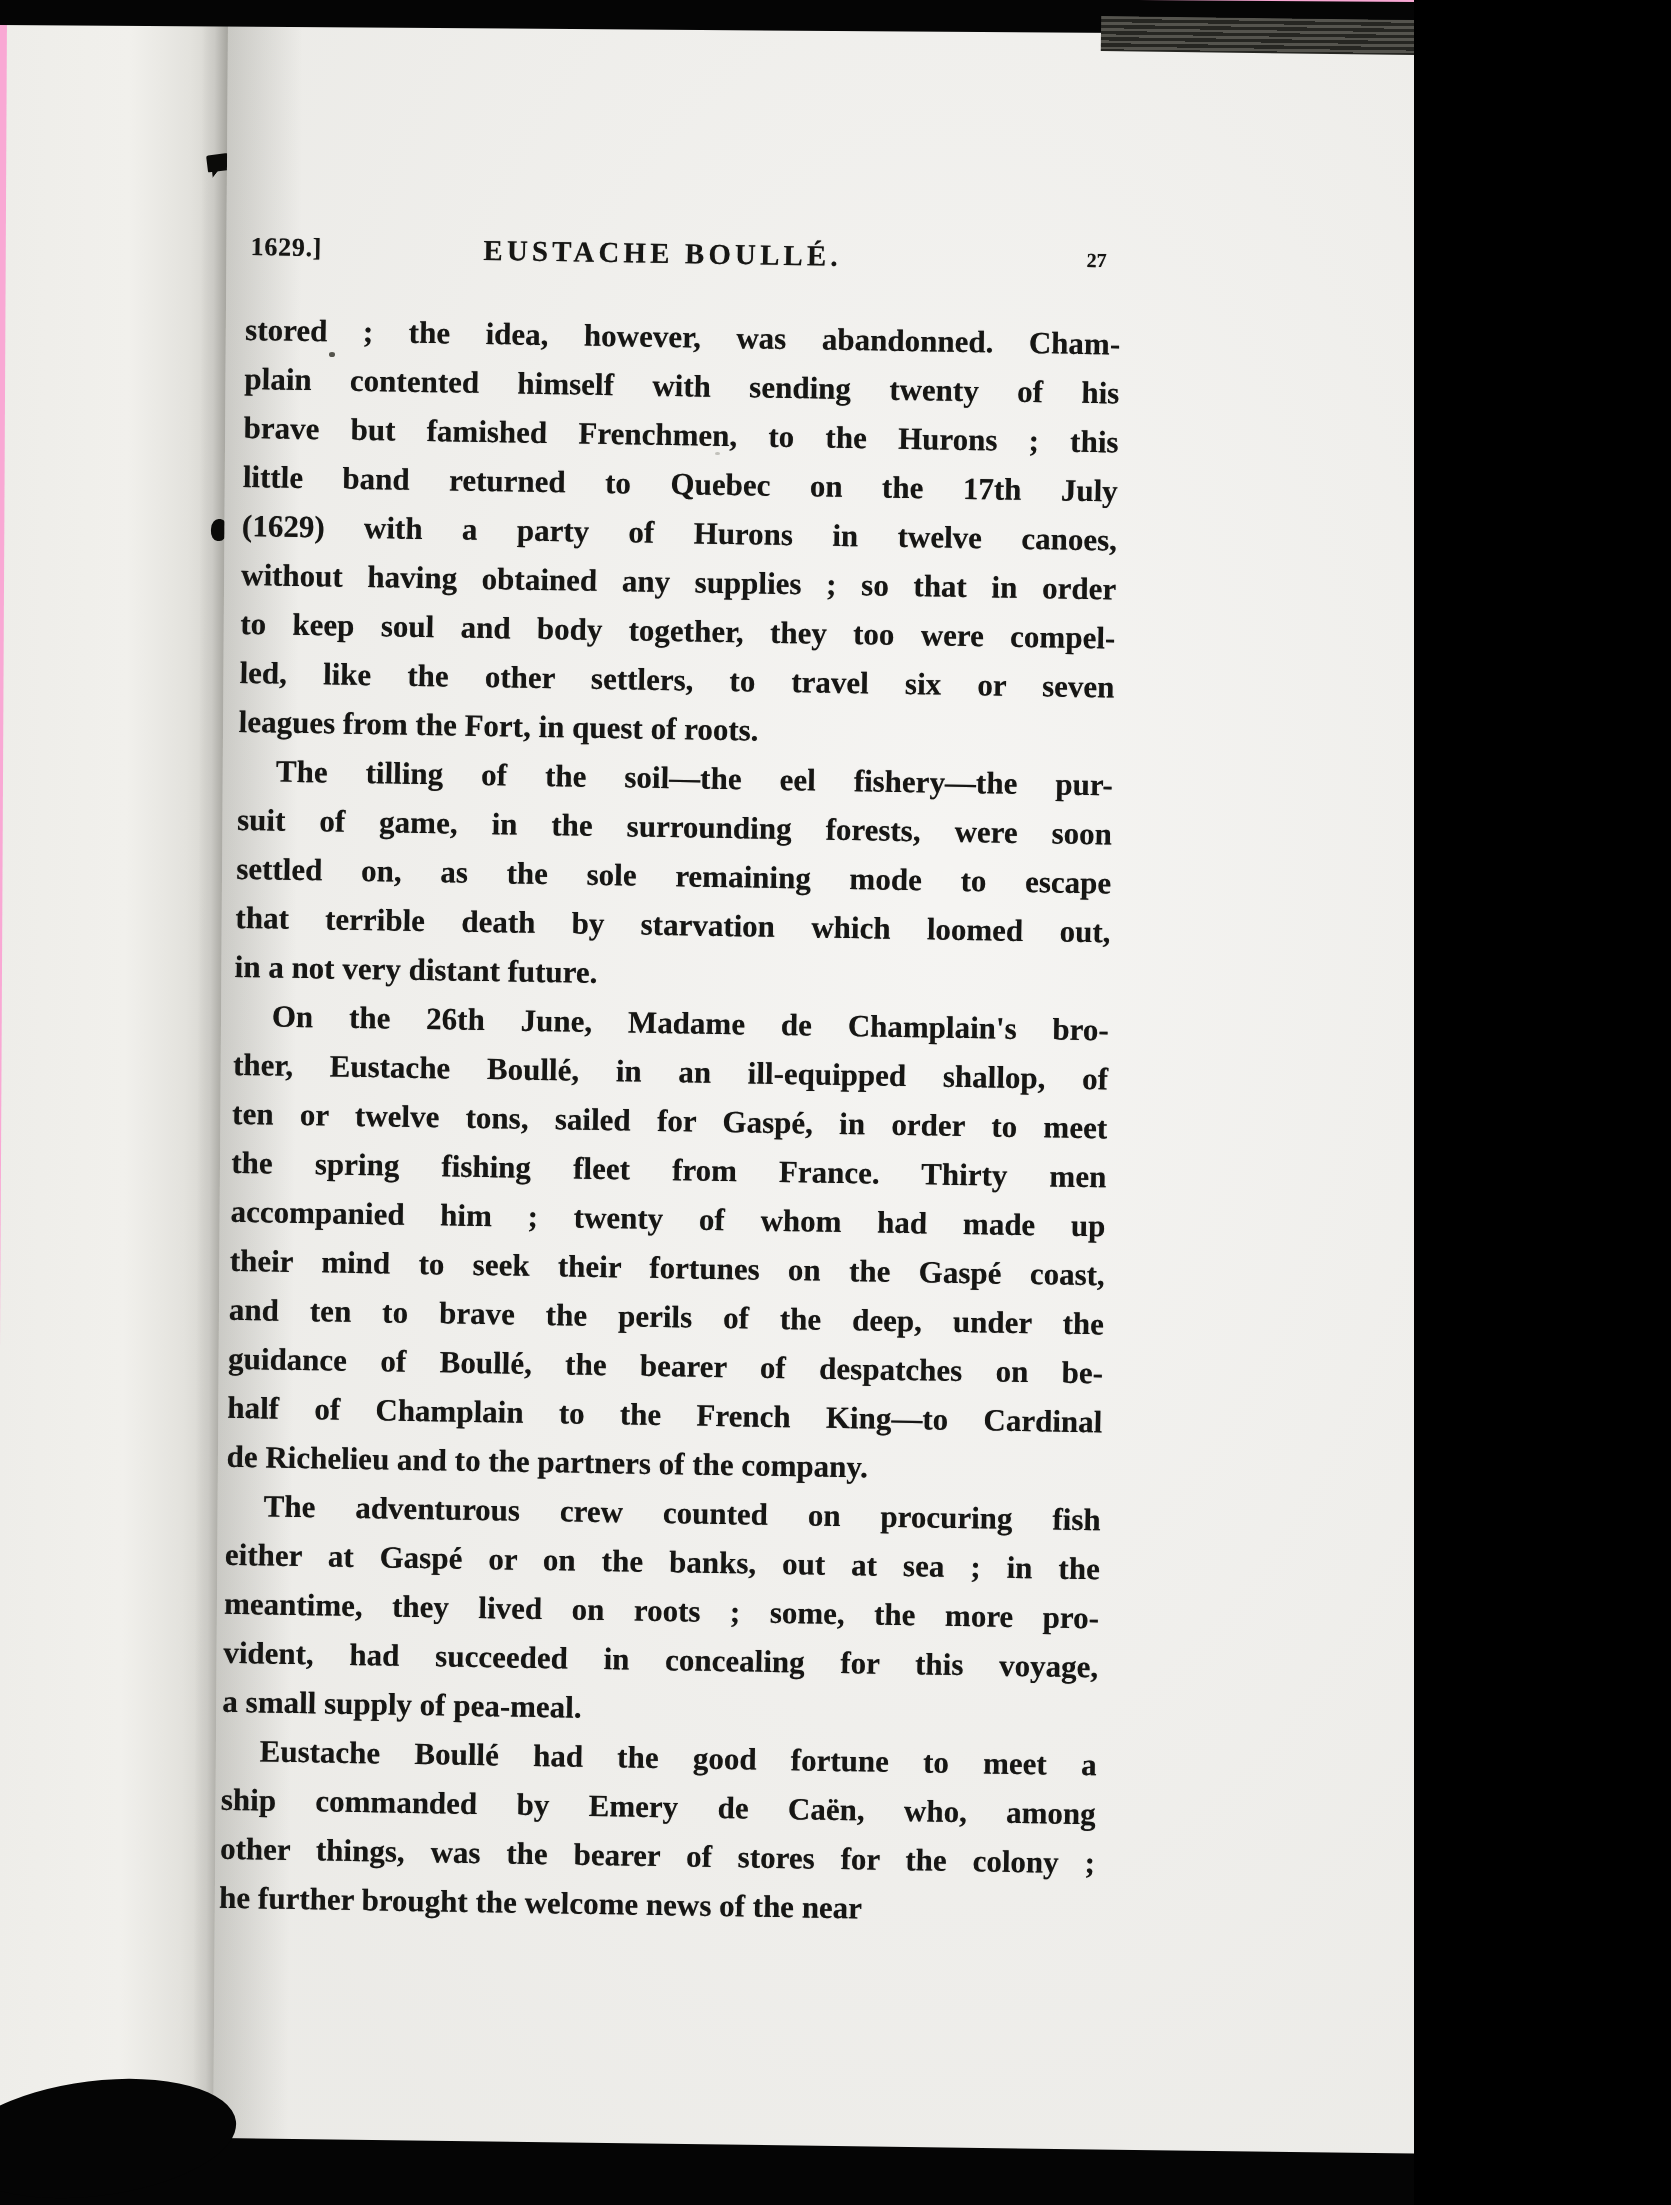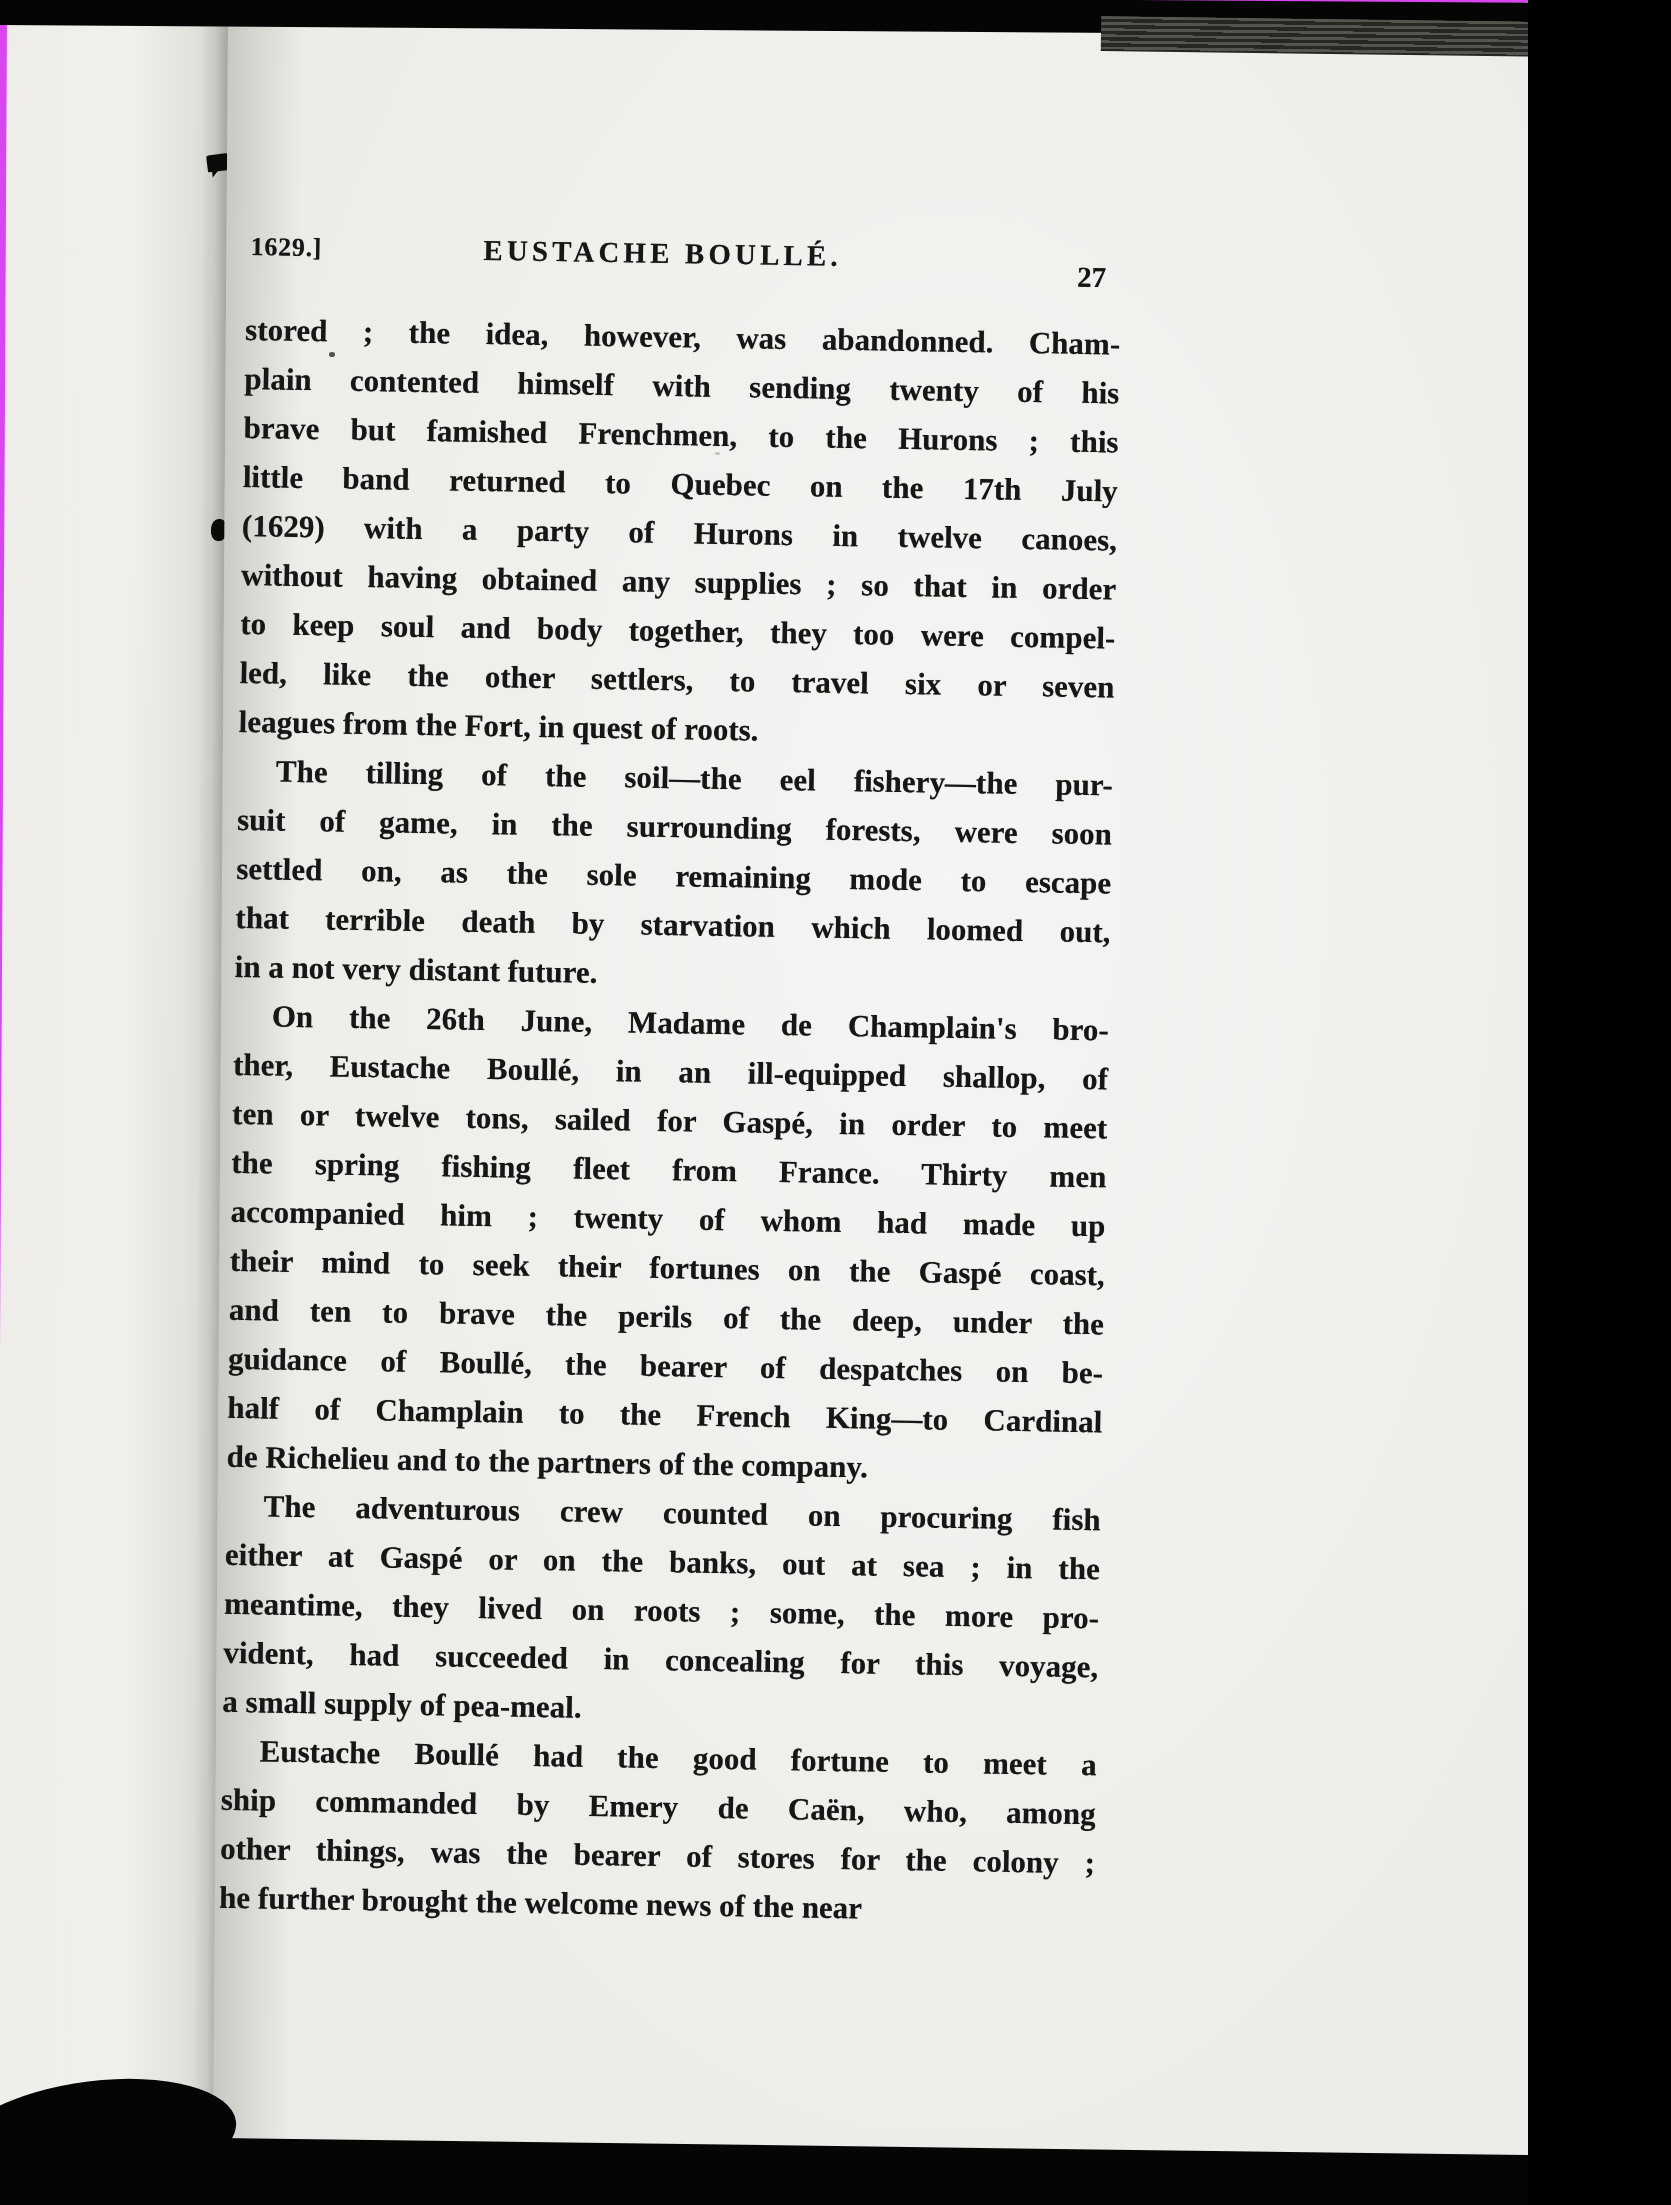--- a/index.html
+++ b/index.html
@@ -1,18 +1,18 @@
 <!DOCTYPE html>
 <html style="font-size:10.8px"><head>
 <meta charset="utf-8">
 <style>
   html,body{margin:0;padding:0;background:#000;}
   .stage{
-    position:relative;width:1528px;height:2205px;overflow:hidden;
-    background:#d946ef;font-family:"Liberation Serif", serif;
+    position:relative;width:1414px;height:2205px;overflow:hidden;
+    background:#f9a8d4;font-family:"Liberation Serif", serif;
   }
   
   .left-page{
     position:absolute;left:6.8px;top:15px;width:224px;height:2124px;
     background:linear-gradient(to right,#eeede9 0,#f1f0ec 55%,#e3e2dd 82%,#cfcec8 100%);
     transform:rotate(0.3deg);transform-origin:top left;
   }
   
   .gutter{
     position:absolute;left:202px;top:16.3px;width:42px;height:2133px;
@@ -53,21 +53,21 @@
     position:absolute;left:247px;top:225px;width:875px;
     transform:rotate(0.95deg);transform-origin:top left;
     color:#161614;text-shadow:0 0 0.7px rgba(22,22,20,0.55);
   }
   .pg-header{
     position:relative;height:50px;margin-bottom:30px;font-weight:700;
   }
   .hdr-date{position:absolute;left:4.1px;top:6.8px;font-size:26px;letter-spacing:0.7px;}
   .hdr-title{position:absolute;left:50%;top:5.4px;transform:translateX(-56%);
     font-size:29px;letter-spacing:4.1px;white-space:nowrap;}
-  .hdr-num{position:absolute;right:15px;top:22px;font-size:29px;}
+  .hdr-num{position:absolute;right:15px;top:10px;font-size:20px;}
   .body-lines{font-size:31px;font-weight:700;line-height:49px;}
   .line{text-align:justify;text-align-last:justify;white-space:normal;}
   .line.last{text-align-last:left;}
   .line.indent{text-indent:38px;}
   
   .top-bar{
     position:absolute;left:-8.1px;top:-8.1px;width:1695px;height:32.5px;background:#050505;
     transform:rotate(0.4deg);transform-origin:left center;
   }
   

